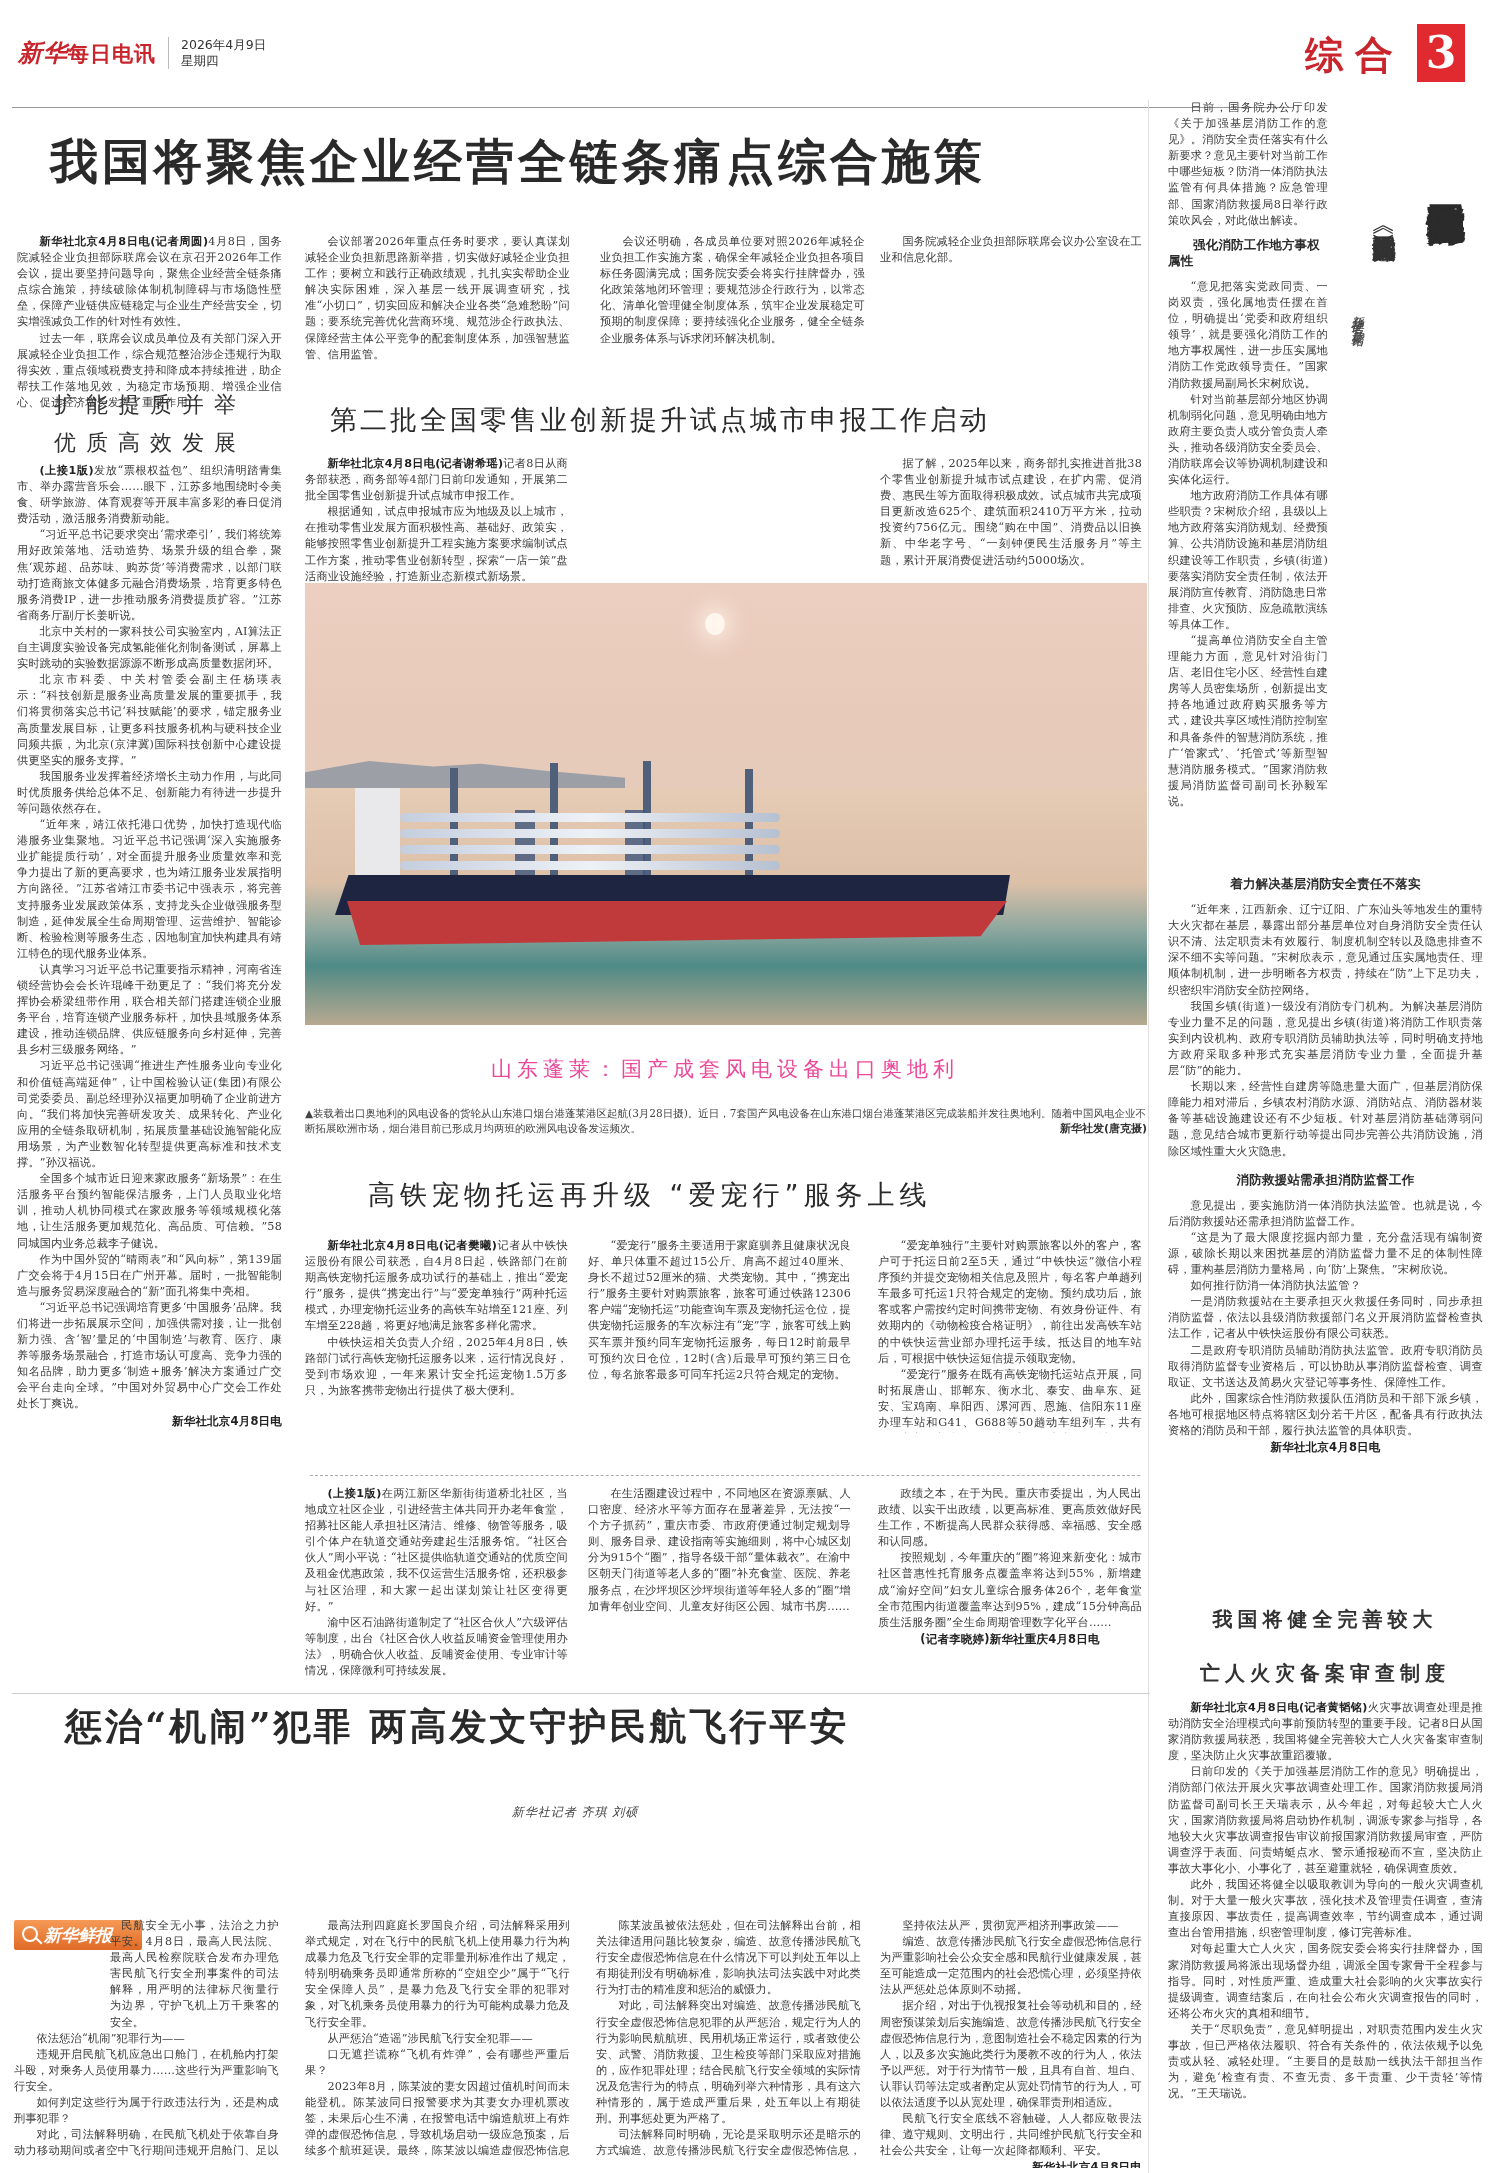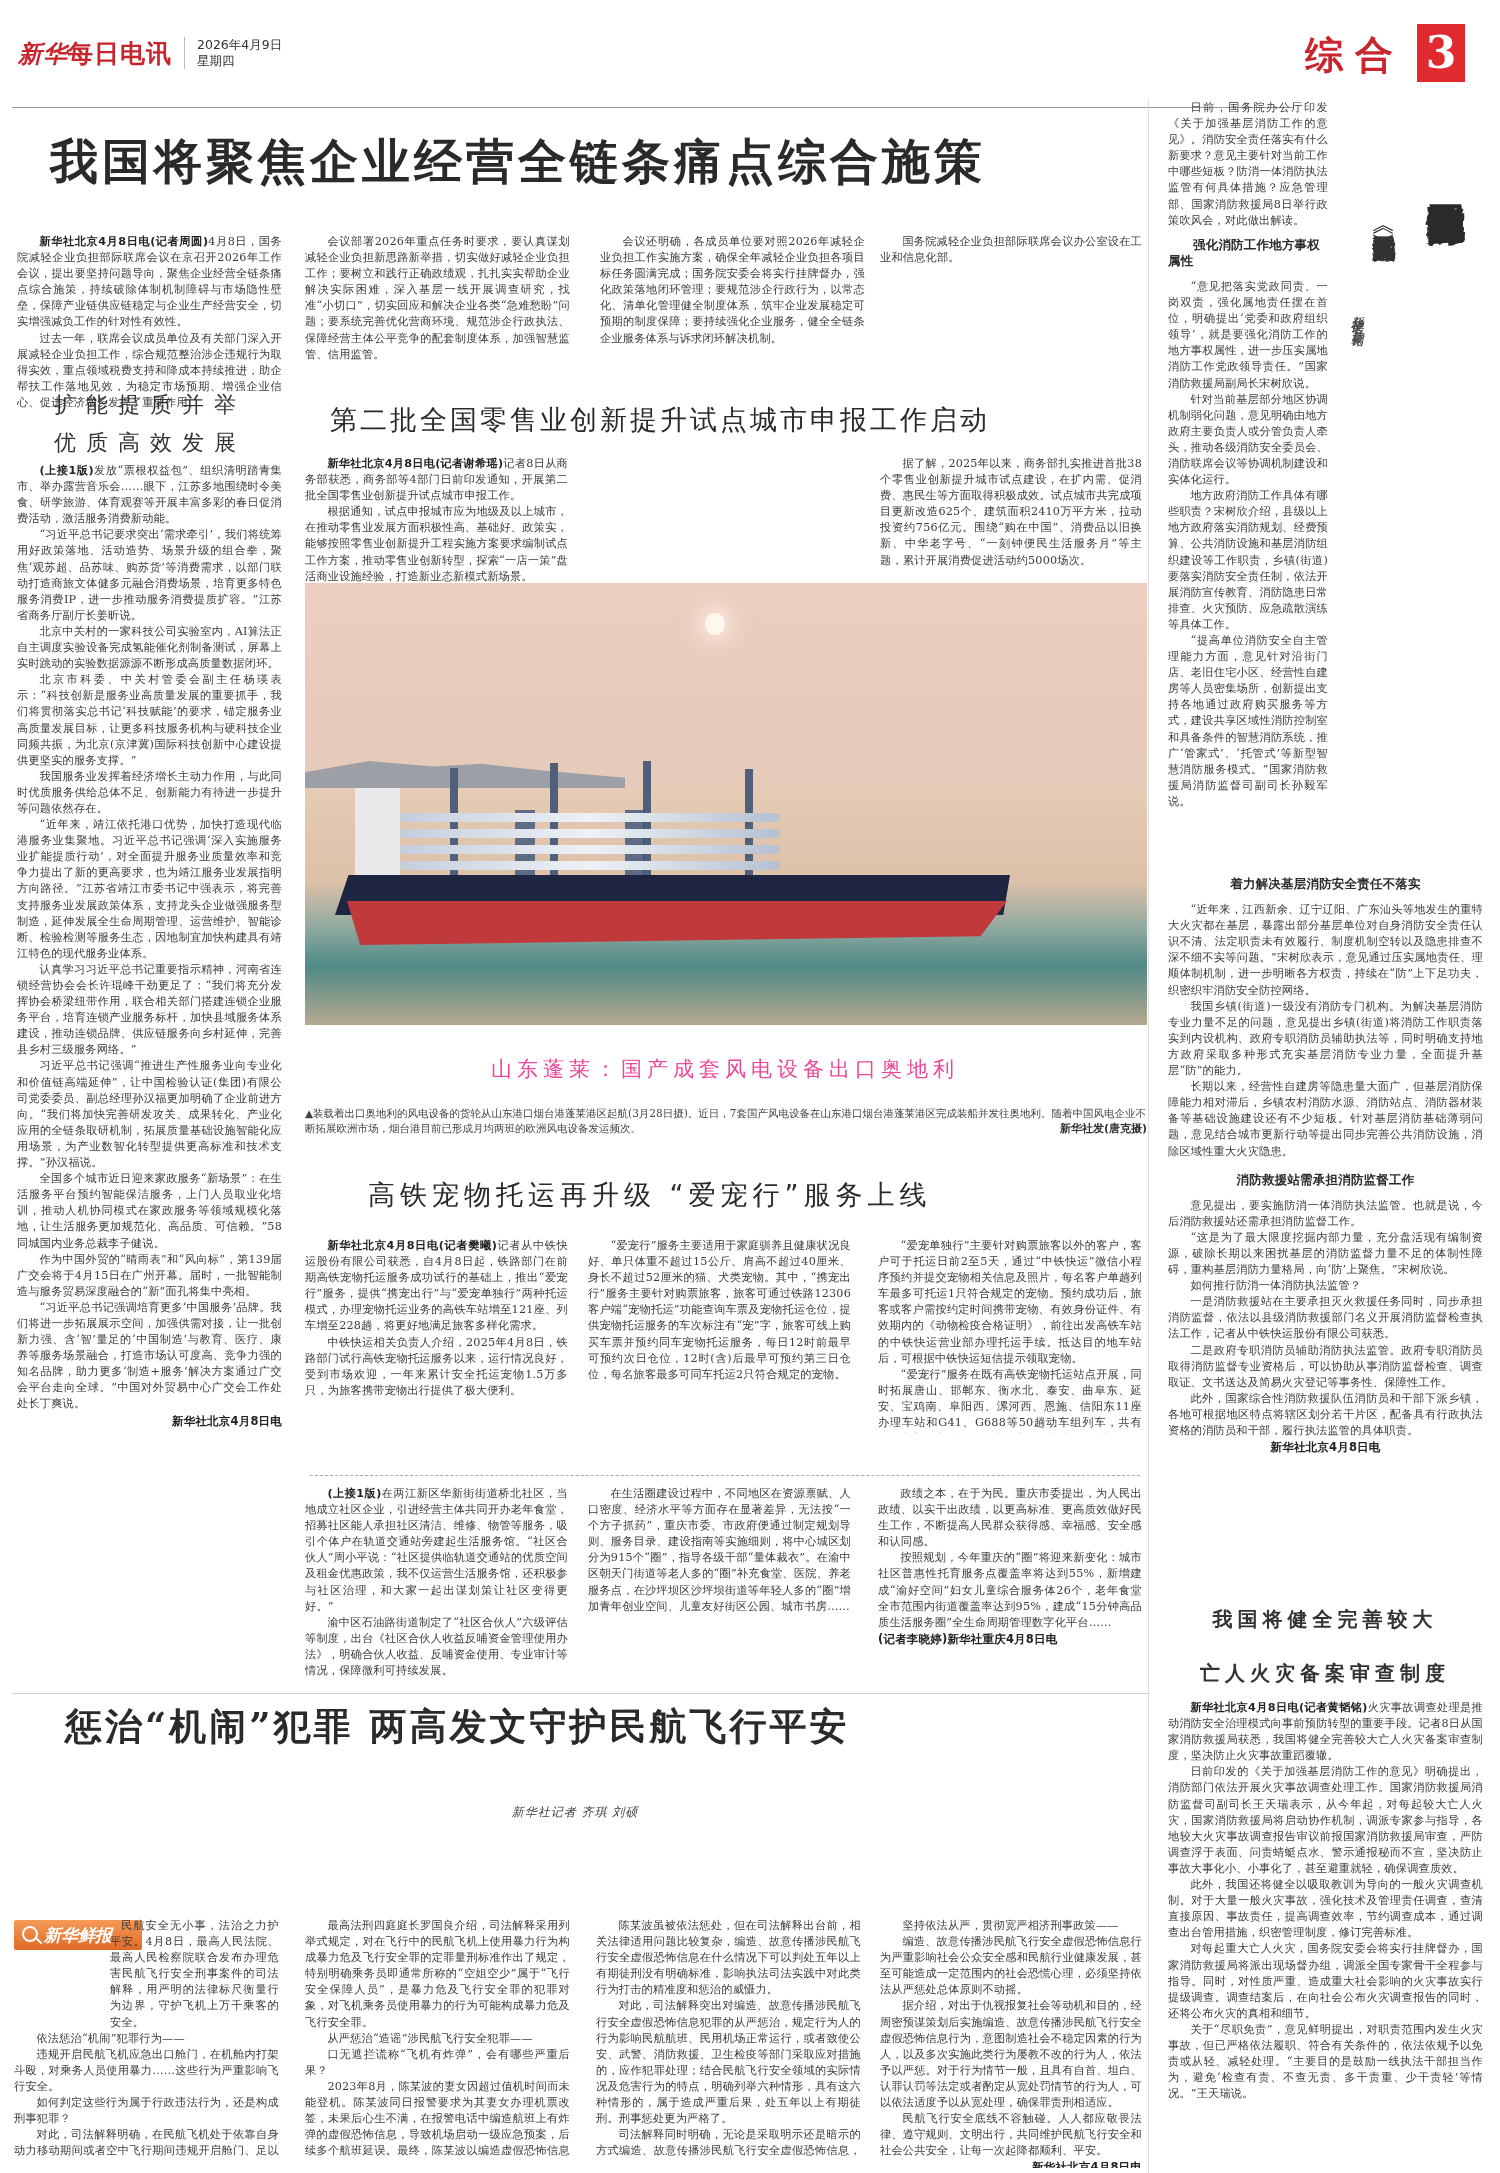--- a/index.html
+++ b/index.html
@@ -6,21 +6,21 @@
 body{width:1500px;height:2173px;background:#fff;font-family:"DejaVu Serif","Liberation Serif",serif;color:#333;overflow:hidden;position:relative}
 .abs{position:absolute}
 .txt{font-size:11.2px;line-height:16.1px;text-align:justify;color:#3a3a3a;letter-spacing:0.2px}
 .txt p{text-indent:2em}
 .bold{font-family:"DejaVu Sans","Liberation Sans",sans-serif;font-weight:bold;color:#222}
 .hline{position:absolute;height:2px;background:#9a9a9a}
 .dline{position:absolute;height:0;border-top:1px dashed #aaa}
 
 #masthead{left:18px;top:34px;height:38px;display:flex;align-items:center}
 #logo{font-family:"DejaVu Serif",serif;font-weight:bold;font-style:italic;color:#c8252c;font-size:24px;letter-spacing:1px}
-#logo .sm{font-style:normal;font-size:25px}
+#logo .sm{font-style:normal;font-size:21px}
 #hdr-sep{width:1px;height:32px;background:#bbb;margin:0 12px}
 #hdr-date{font-family:"DejaVu Sans",sans-serif;font-size:12.5px;color:#333;line-height:16px}
 #section-label{left:1305px;top:30px;font-family:"DejaVu Serif",serif;font-size:38px;font-weight:bold;color:#c8252c;letter-spacing:12px}
 #page-num{left:1417px;top:24px;width:48px;height:58px;background:#e02a2f;color:#fff;font-family:"DejaVu Serif",serif;font-size:44px;font-weight:bold;text-align:center;line-height:58px}
 
 #h1{left:50px;top:130px;font-family:"DejaVu Serif",serif;font-weight:bold;font-size:48px;letter-spacing:4px;color:#2a2a2a}
 .col{position:absolute}
 
 .subhead{position:absolute;font-family:"DejaVu Serif",serif;font-size:22px;letter-spacing:10px;color:#333;text-align:center}
 .h2{position:absolute;font-family:"DejaVu Sans",sans-serif;font-size:27px;letter-spacing:3px;color:#2a2a2a;font-weight:normal}
@@ -150,21 +150,21 @@
 <div class="col txt" style="left:305px;top:1486px;width:263px;height:190px;overflow:hidden">
   <p><span class="bold">(上接1版)</span><span>在两江新区华新街街道桥北社区，当地成立社区企业，引进经营主体共同开办老年食堂，招募社区能人承担社区清洁、维修、物管等服务，吸引个体户在轨道交通站旁建起生活服务馆。“社区合伙人”周小平说：“社区提供临轨道交通站的优质空间及租金优惠政策，我不仅运营生活服务馆，还积极参与社区治理，和大家一起出谋划策让社区变得更好。”</span></p>
   <p>渝中区石油路街道制定了“社区合伙人”六级评估等制度，出台《社区合伙人收益反哺资金管理使用办法》，明确合伙人收益、反哺资金使用、专业审计等情况，保障微利可持续发展。</p>
 </div>
 <div class="col txt" style="left:588px;top:1486px;width:263px;height:190px;overflow:hidden">
   <p>在生活圈建设过程中，不同地区在资源禀赋、人口密度、经济水平等方面存在显著差异，无法按“一个方子抓药”，重庆市委、市政府便通过制定规划导则、服务目录、建设指南等实施细则，将中心城区划分为915个“圈”，指导各级干部“量体裁衣”。在渝中区朝天门街道等老人多的“圈”补充食堂、医院、养老服务点，在沙坪坝区沙坪坝街道等年轻人多的“圈”增加青年创业空间、儿童友好街区公园、城市书房……</p>
 </div>
 <div class="col txt" style="left:878px;top:1486px;width:264px">
   <p>政绩之本，在于为民。重庆市委提出，为人民出政绩、以实干出政绩，以更高标准、更高质效做好民生工作，不断提高人民群众获得感、幸福感、安全感和认同感。</p>
   <p>按照规划，今年重庆的“圈”将迎来新变化：城市社区普惠性托育服务点覆盖率将达到55%，新增建成“渝好空间”妇女儿童综合服务体26个，老年食堂全市范围内街道覆盖率达到95%，建成“15分钟高品质生活服务圈”全生命周期管理数字化平台……</p>
-  <div class="dateline" style="text-align:left">(记者李晓婷)新华社重庆4月8日电</div>
+  <div class="dateline" style="text-align:center">(记者李晓婷)新华社重庆4月8日电</div>
 </div>
 
 <div class="hline" style="left:12px;top:1693px;width:1138px;height:1px;background:#ccc"></div>
 <div class="abs" id="h3">惩治“机闹”犯罪 两高发文守护民航飞行平安</div>
 <div class="abs" id="byline3">新华社记者 齐琪 刘硕</div>
 
 <div class="abs" id="badge">
   <span id="badge-icon"></span>
   <span>新华鲜报</span>
 </div>

